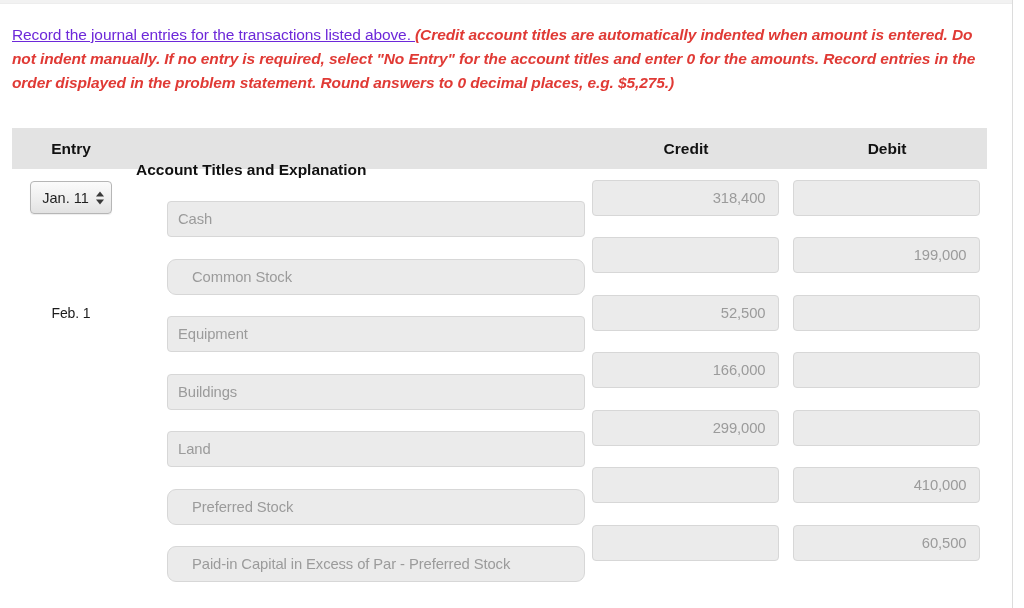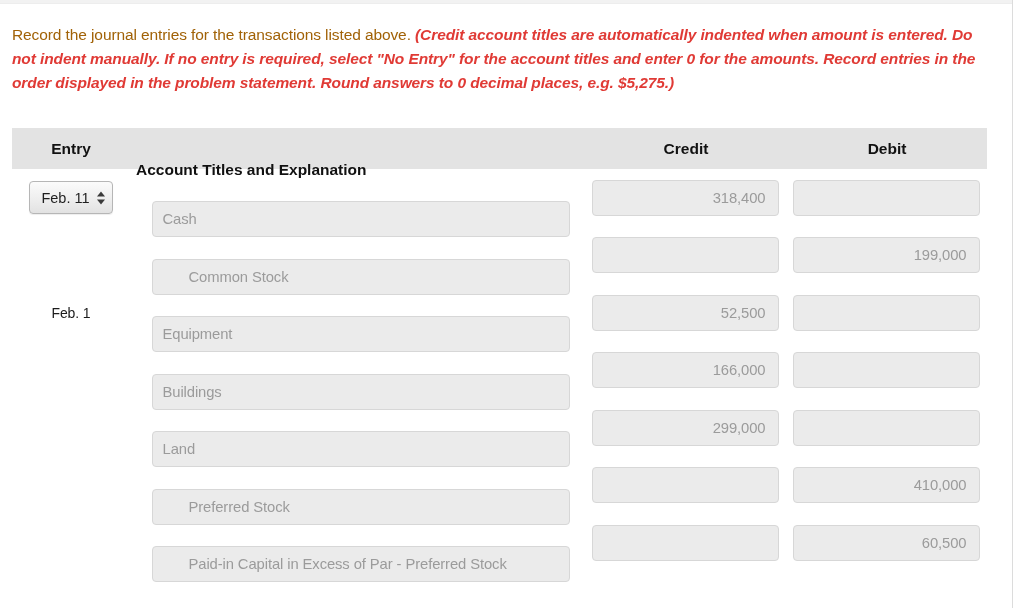--- a/index.html
+++ b/index.html
@@ -42,21 +42,21 @@
   
   .instructions {
     position: absolute;
     left: 12px; top: 7px;
     width: 982px;
     font-size: 15.5px;
     line-height: 24.2px;
     color: #1c1c1c;
     letter-spacing: -0.1px;
   }
-  .instructions .lead { color: #a16207; }
+  .instructions .lead { color: #6d28d9; text-decoration: underline; }
   .instructions .note {
     color: #e03a35;
     font-style: italic;
     font-weight: bold;
   }
 
   
   .journal {
     position: absolute;
     left: 12px; top: 128px;
@@ -79,21 +79,21 @@
   .c-debit  { width: 200px; flex: 0 0 200px; text-align: center; }
   .c-credit { width: 202px; flex: 0 0 202px; text-align: center; }
 
   .jrow {
     display: flex;
     align-items: center;
     height: 57.5px;
   }
   .jrow .cell { display: flex; align-items: center; }
   .jrow .c-date   { justify-content: center; }
-  .jrow .c-acct   { justify-content: center; }
+  .jrow .c-acct   { justify-content: flex-end; }
   .jrow .c-debit  { justify-content: center; }
   .jrow .c-credit { justify-content: center; }
 
   
   .date-text {
     font-size: 14px;
     color: #1c1c1c;
     letter-spacing: -0.1px;
   }
 
@@ -141,21 +141,21 @@
     align-items: center;
     letter-spacing: -0.1px;
     overflow: hidden;
     white-space: nowrap;
   }
   .fld-acct {
     width: 418px;
     padding: 0 10px;
     justify-content: flex-start;
   }
-  .fld-acct.indent { padding-left: 36px; }
+  .fld-acct.indent { padding-left: 24px; border-radius: 9px; }
   .fld-amt {
     width: 187px;
     padding: 0 12px;
     justify-content: flex-end;
   }
 </style>
 </head>
 <body>
 
 <div id="page">
@@ -170,21 +170,21 @@
       <div class="cell c-date">Entry</div>
       <div class="cell c-acct">Account Titles and Explanation</div>
       <div class="cell c-credit">Credit</div>
       <div class="cell c-debit">Debit</div>
     </div>
 
     <div id="rows-container">
         <div class="jrow">
           <div class="cell c-date">
             <div class="date-select">
-              <span>Feb. 11</span>
+              <span>Jan. 11</span>
               <span class="spinner">
                 <i class="up"></i>
                 <i class="down"></i>
               </span>
             </div>
           </div>
           <div class="cell c-acct">
             <div class="fld fld-acct">Cash</div>
           </div>
           <div class="cell c-debit">

